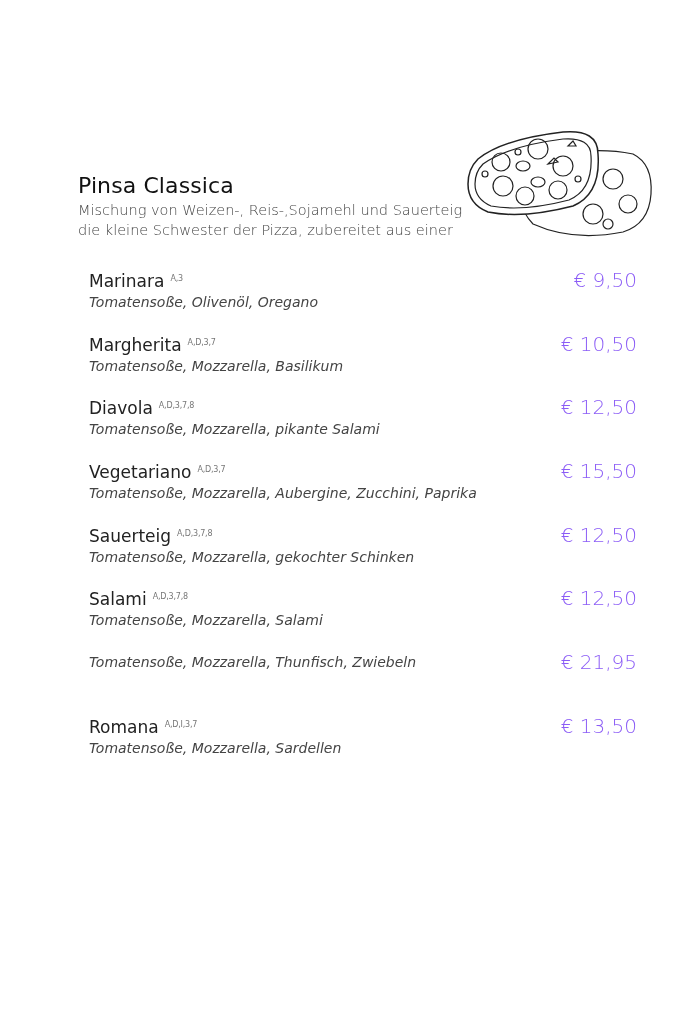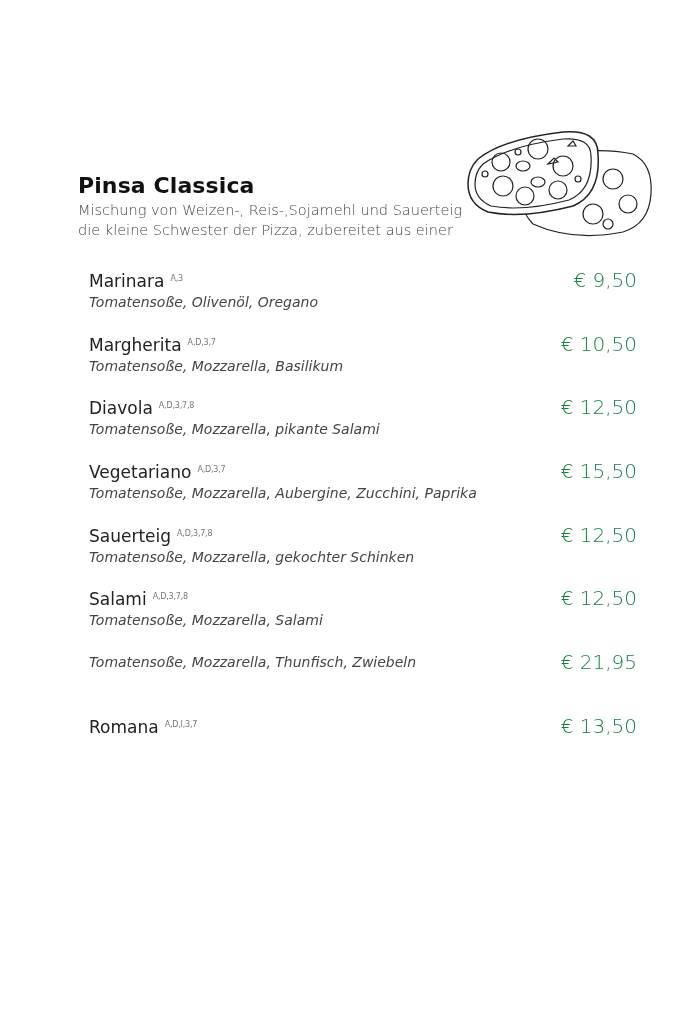--- a/index.html
+++ b/index.html
@@ -2,28 +2,28 @@
 <html><head>
   <meta charset="utf-8">
   <style>
     html, body { margin: 0; padding: 0; }
     body {
       width: 690px; height: 1024px; background: #ffffff; position: relative; overflow: hidden;
       font-family: "DejaVu Sans", sans-serif; color: #1a1a1a;
     }
     .illustration { position: absolute; left: 463px; top: 124px; width: 194px; height: 120px; }
     .header { position: absolute; left: 78px; top: 172px; }
-    .title { font-size: 22px; font-weight: bold; color: #111; letter-spacing: 0.1px; line-height: 28px; }
+    .title { font-size: 22px; font-weight: normal; color: #111; letter-spacing: 0.1px; line-height: 28px; }
     .subtitle { font-size: 14.5px; color: #444; line-height: 20px; font-weight: 300; }
     .items { position: absolute; left: 89px; top: 270px; width: 548px; }
     .item { position: relative; height: 63.7px; }
     .item-name { font-size: 17px; color: #222; line-height: 22px; }
     .allergens { font-size: 8px; color: #777; vertical-align: top; position: relative; top: -2px; margin-left: 6px; letter-spacing: -0.2px; }
     .item-desc { font-size: 14px; color: #444; line-height: 20px; font-style: italic; }
-    .price { position: absolute; right: 0; top: -2px; font-size: 20px; color: #15803d; font-weight: 300; }
+    .price { position: absolute; right: 0; top: -2px; font-size: 20px; color: #8b5cf6; font-weight: 300; }
   </style>
 </head>
 <body>
 
 <div class="illustration">
   <svg width="194" height="120" viewBox="0 0 194 120" fill="none" stroke="#222" stroke-width="1.2">
 
     <path d="M60 40 Q120 20 170 30 Q190 40 188 70 Q186 100 160 108 Q110 118 70 100 Q50 80 60 40 Z" fill="#fff"></path>
     <circle cx="150" cy="55" r="10"></circle>
       <circle cx="165" cy="80" r="9"></circle>
@@ -85,15 +85,16 @@
     <div class="item-name"><span>Salami</span><span class="allergens">A,D,3,7,8</span></div>
     <div class="item-desc">Tomatensoße, Mozzarella, Salami</div>
     <div class="price">€ 12,50</div>
   </div>
   <div class="item">
     <div class="item-desc">Tomatensoße, Mozzarella, Thunfisch, Zwiebeln</div>
     <div class="price">€ 21,95</div>
   </div>
   <div class="item">
     <div class="item-name"><span>Romana</span><span class="allergens">A,D,I,3,7</span></div>
+    <div class="item-desc">Tomatensoße, Mozzarella, Sardellen</div>
     <div class="price">€ 13,50</div>
   </div>
 </div>
 
 </body></html>

